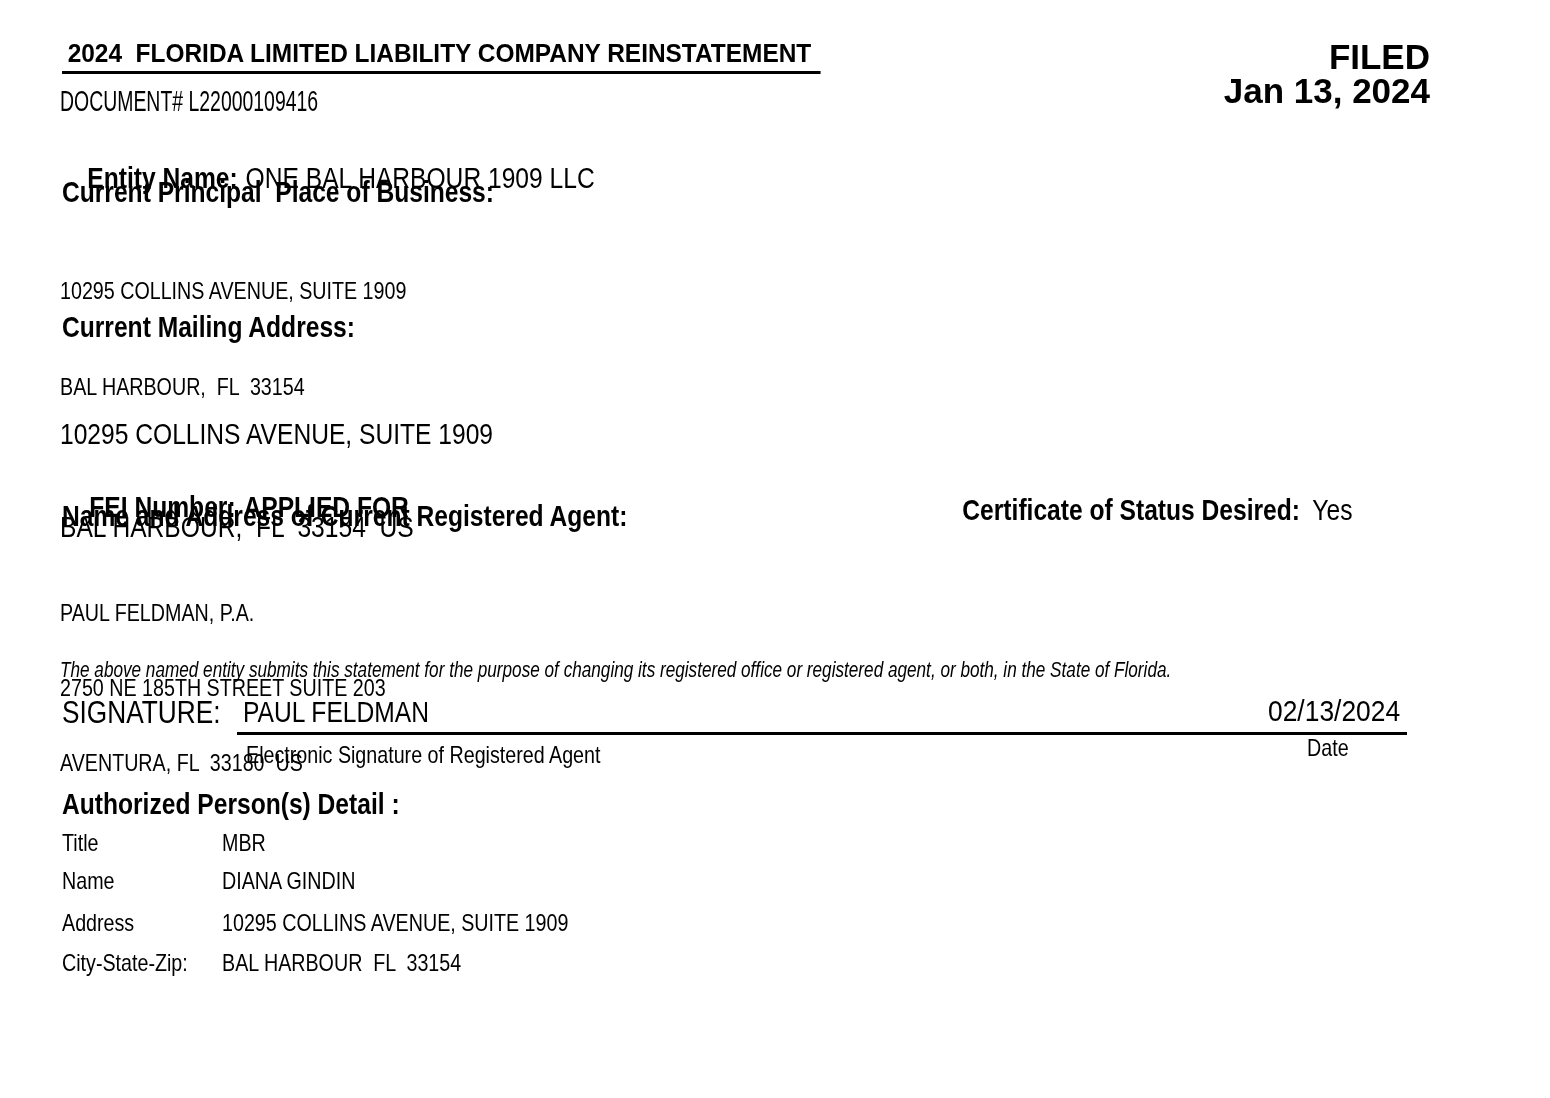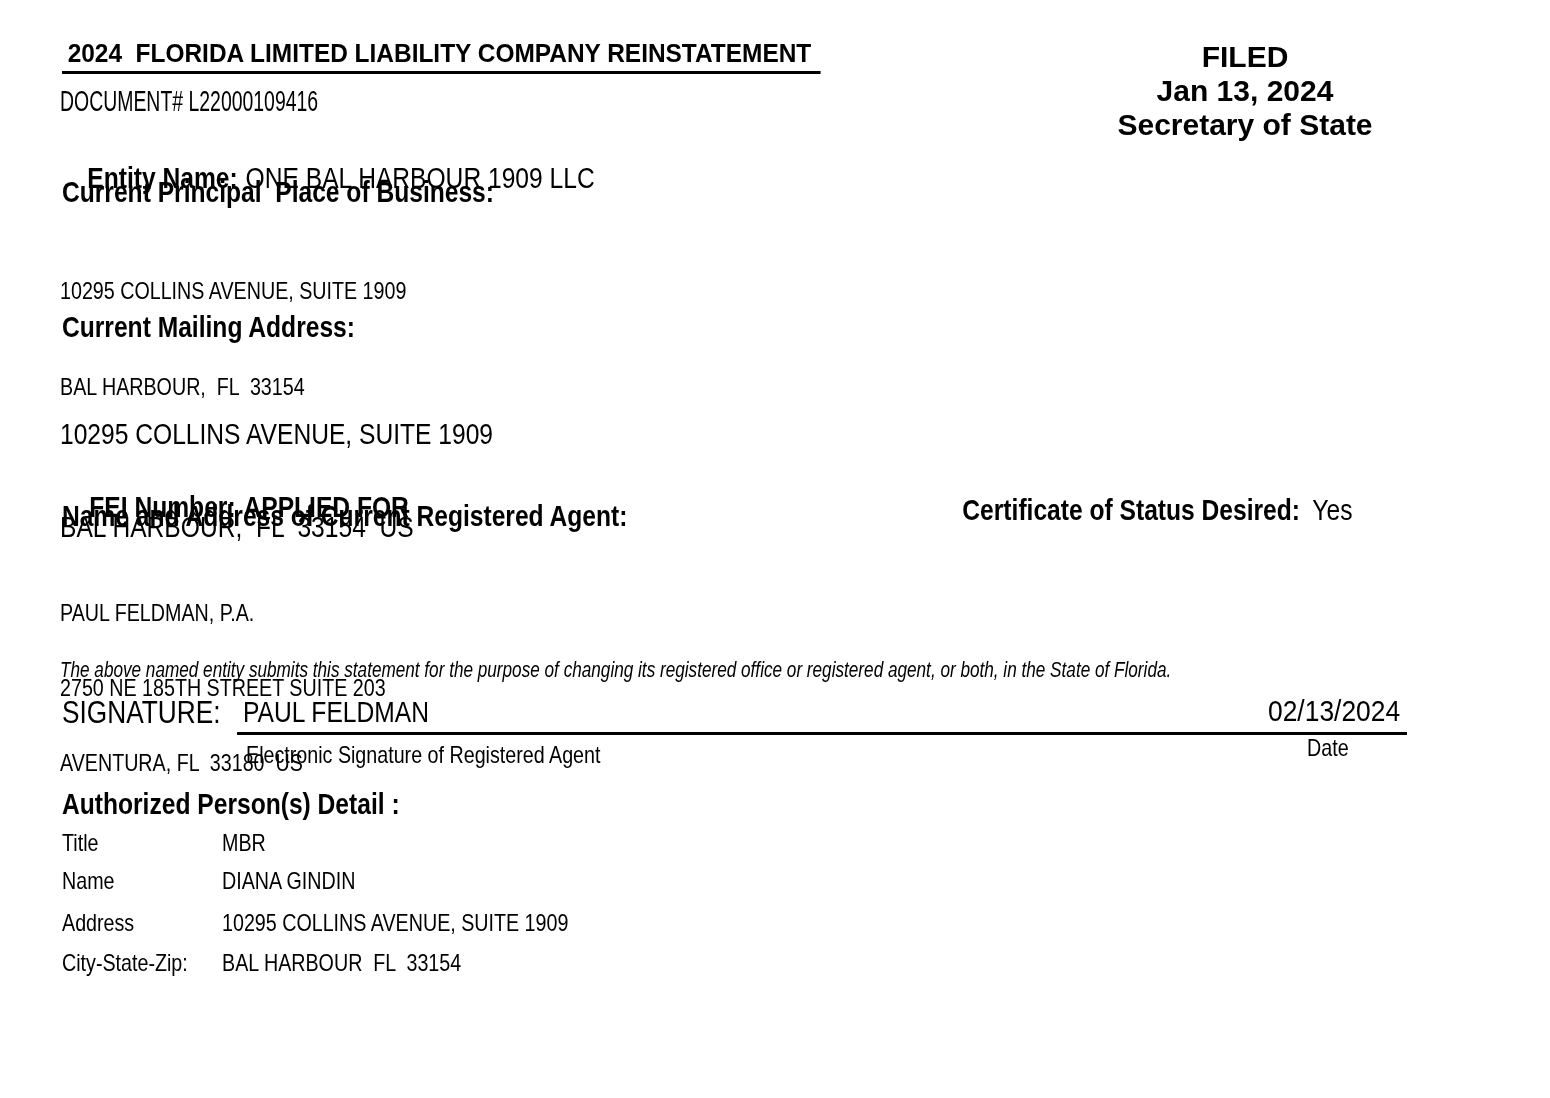--- a/index.html
+++ b/index.html
@@ -39,43 +39,42 @@
     padding: 0 10px 4px 6px;
   }
   .addr-lg { line-height: 31px; }
   .addr-sm { line-height: 32px; }
   .agent-addr { line-height: 25px; }
   .gap { margin-left: 0.32em; }
   .gap-lg { margin-left: 0.5em; }
   .filed-stamp {
     position: absolute;
     left: 1060px; top: 40px; width: 370px;
-    text-align: center;
-    font-size: 30px; line-height: 34px; font-weight: bold;
+    text-align: right;
+    font-size: 35px; line-height: 34px; font-weight: bold;
   }
   .sig-line {
     position: absolute;
     left: 237px; top: 732px;
     width: 1170px; height: 3px;
     background: #000000;
   }
   .row-label { left: 62px; }
   .row-value { left: 222px; }
 </style>
 </head>
 <body>
 
 <div class="page">
 
   <div class="t title cx94" style="left:62px; top:40px;">2024  FLORIDA LIMITED LIABILITY COMPANY REINSTATEMENT</div>
 
   <div class="filed-stamp">
     <div>FILED</div>
     <div>Jan 13, 2024</div>
-    <div>Secretary of State</div>
   </div>
 
   <div class="t big cx67" style="left:60px; top:83px; font-size:29px;">DOCUMENT# L22000109416</div>
 
   <div class="t big cx82" style="left:60px; top:124px;">
     <span class="b">Entity Name:</span><span class="gap">ONE BAL HARBOUR 1909 LLC</span>
   </div>
 
   <div class="t big b cx82" style="left:62px; top:174px;">Current Principal  Place of Business:</div>
   <div class="t sm addr-sm cx82" style="left:60px; top:211px;">

